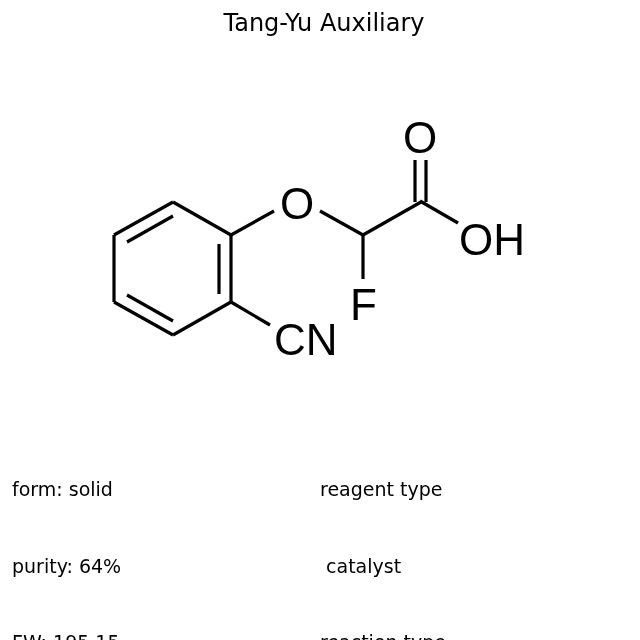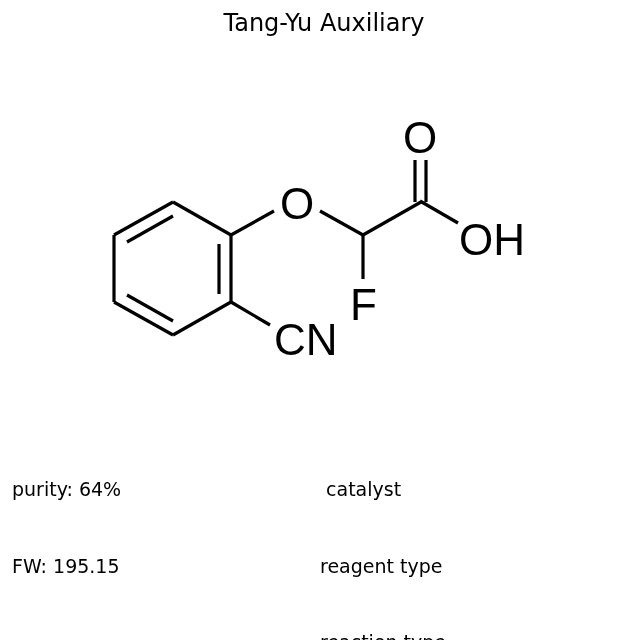--- a/index.html
+++ b/index.html
@@ -89,22 +89,23 @@
   </g>
 
   <text x="297" y="219" text-anchor="middle">O</text>
   <text x="420" y="153" text-anchor="middle">O</text>
   <text x="459" y="255">OH</text>
   <text x="350" y="320">F</text>
   <text x="274" y="355">CN</text>
 </svg>
 
 <div class="props props-left">
+  <div>form: solid</div>
   <div>purity: 64%</div>
   <div>FW: 195.15</div>
 </div>
 
 <div class="props props-right">
+  <div>reagent type</div>
   <div> catalyst</div>
-  <div>reagent type</div>
   <div>reaction type</div>
   
 </div>
 
 </body></html>

